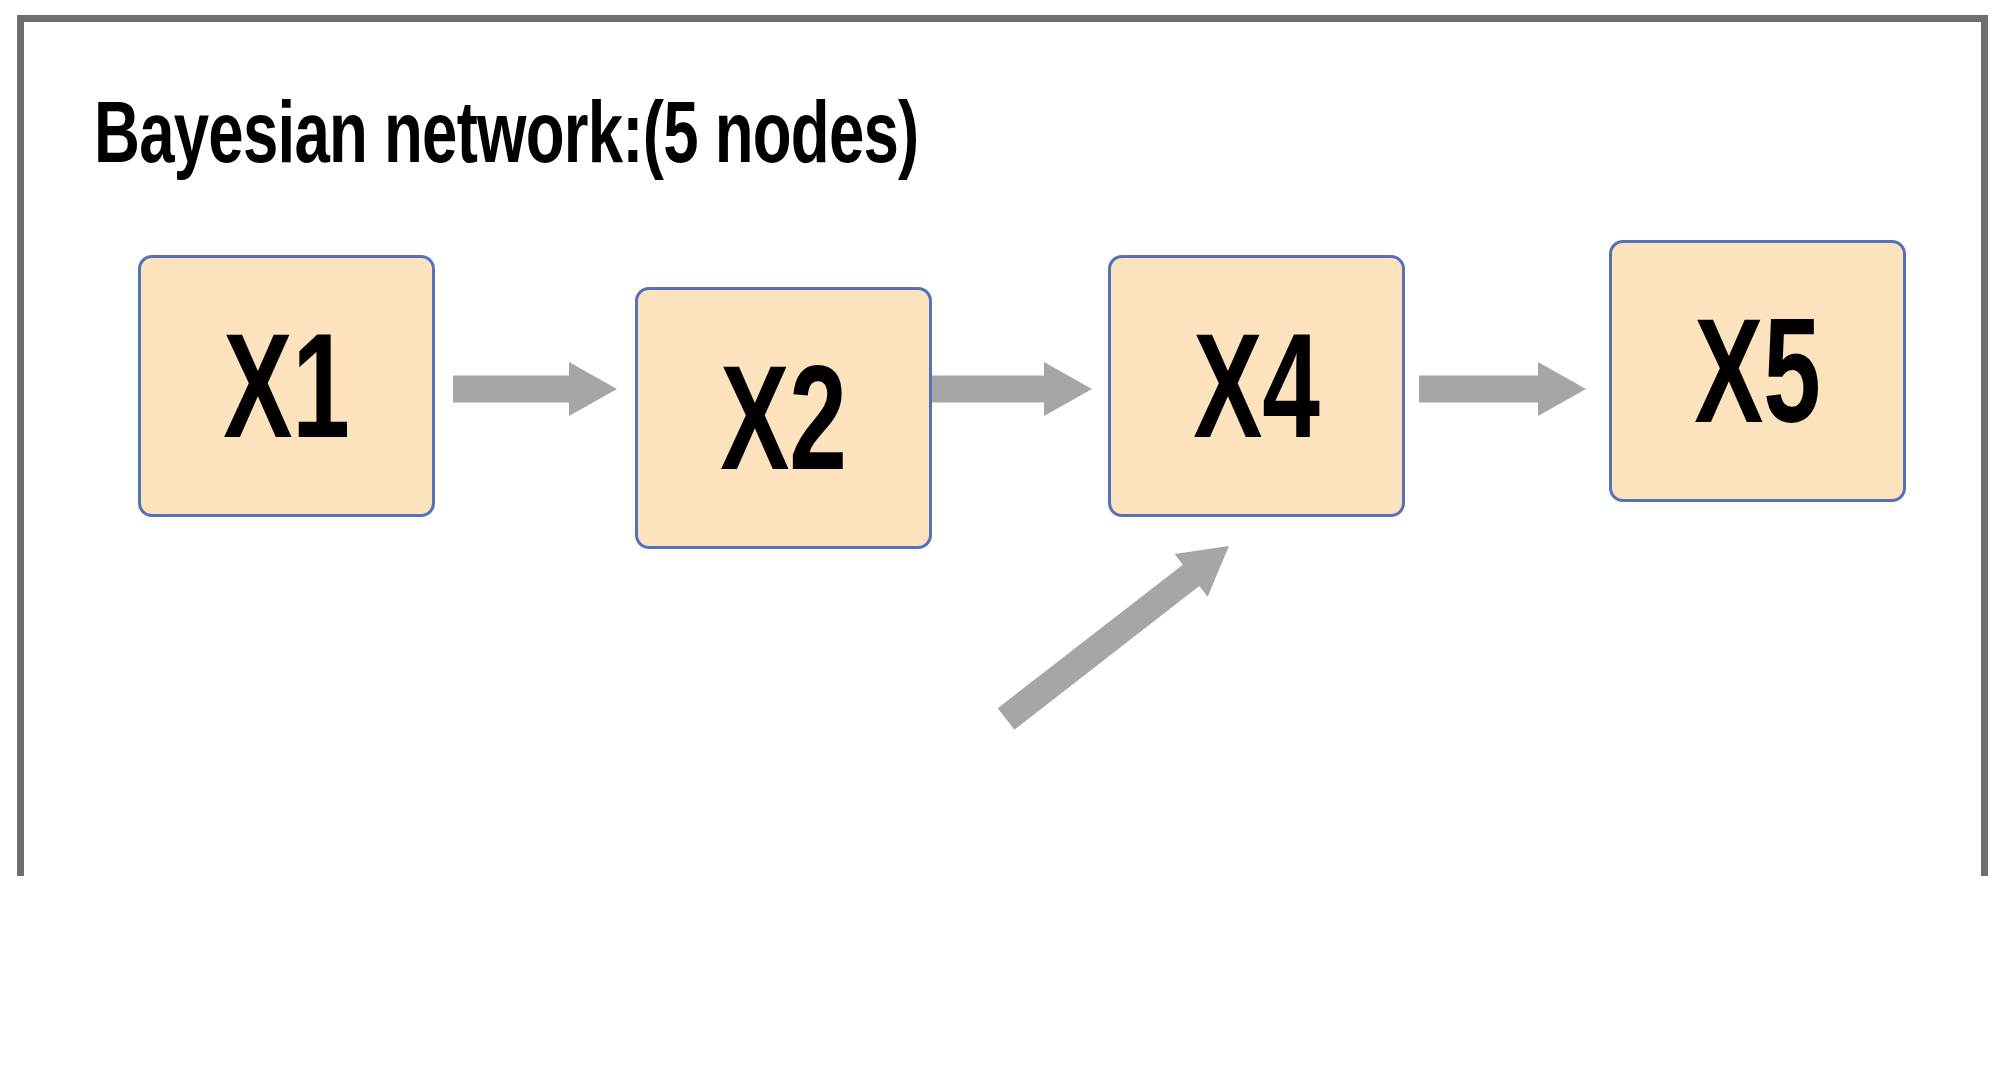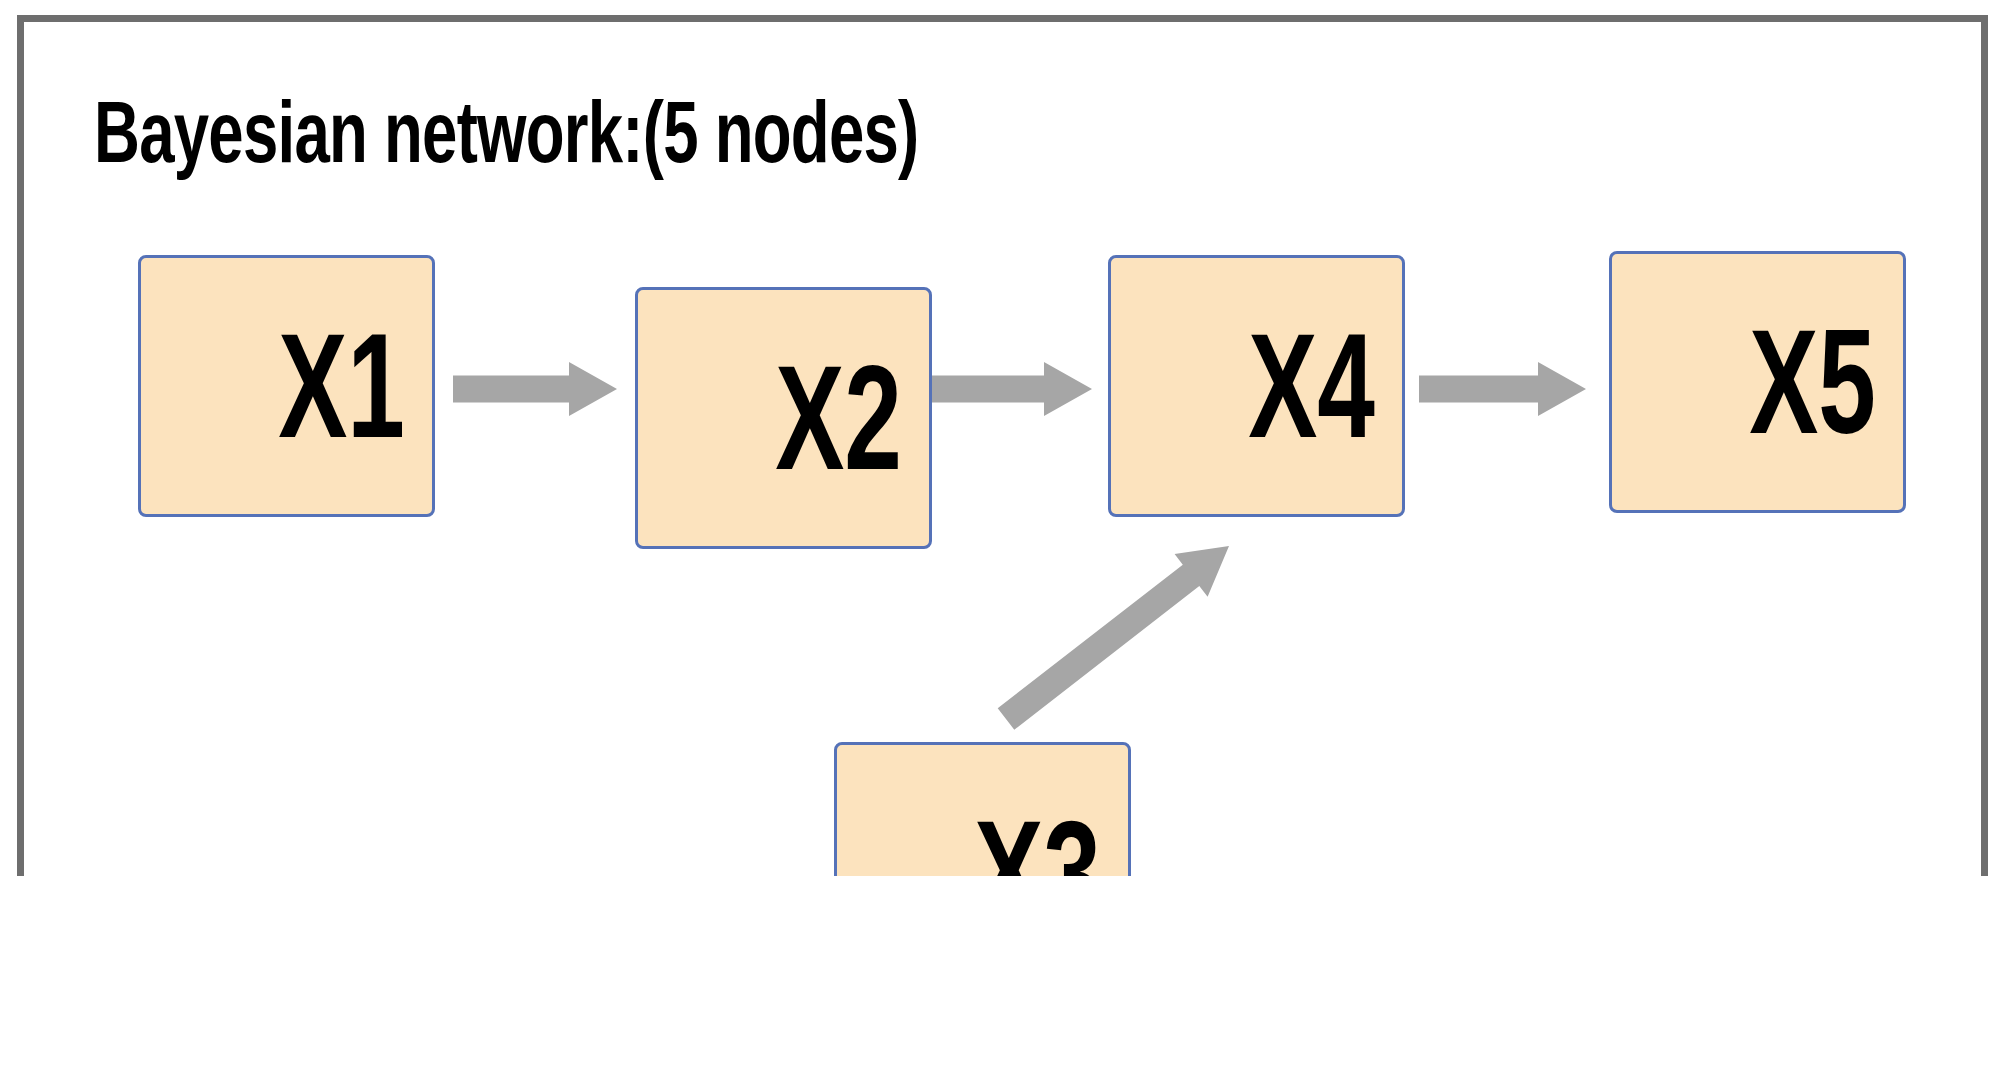--- a/index.html
+++ b/index.html
@@ -30,38 +30,38 @@
     transform: scaleX(0.73);
     transform-origin: left top;
     line-height: 1.0;
   }
   .node {
     position: absolute;
     width: 297px; height: 262px;
     box-sizing: border-box;
     background: var(--node-fill, #FCE3BE);
     border: 3px solid var(--node-border, #5572B8);
-    border-radius: 8px;
+    border-radius: 14px;
     display: flex;
     align-items: center;
-    justify-content: flex-end;
+    justify-content: center;
   }
   .node-label {
     font-size: 148px;
     font-weight: bold;
     color: var(--text, #000000);
     line-height: 1;
     transform: scaleX(0.70);
     transform-origin: center center;
     white-space: nowrap;
   }
   .node-x1 { left: 114px;  top: 233px; }
   .node-x2 { left: 611px;  top: 233px; margin-top: 32px; }
   .node-x4 { left: 1076px; top: 233px; margin-left: 8px; }
-  .node-x5 { left: 1585px; top: 229px; }
+  .node-x5 { left: 1585px; top: 218px; }
   .node-x3 { left: 810px;  top: 720px; }
   .edge { position: absolute; display: block; }
   .edge-x1-x2 { left: 429px;  top: 337px; }
   .edge-x2-x4 { left: 908px;  top: 337px; }
   .edge-x4-x5 { left: 1395px; top: 337px; }
   .edge-x3-x4 { left: 950px;  top: 490px; }
   .arrow-shape { fill: var(--arrow, #A6A6A6); }
 </style>
 </head>
 <body>
@@ -80,23 +80,20 @@
     </div>
 
     <div class="node node-x4">
       <span class="node-label">X4</span>
     </div>
 
     <div class="node node-x5">
       <span class="node-label">X5</span>
     </div>
 
-    <div class="node node-x3">
-      <span class="node-label">X3</span>
-    </div>
 
     <svg class="edge edge-x1-x2" width="164" height="60" viewBox="0 0 164 60" aria-hidden="true">
       <polygon class="arrow-shape" points="0,16.5 116,16.5 116,3 164,30 116,57 116,43.5 0,43.5"></polygon>
     </svg>
 
     <svg class="edge edge-x2-x4" width="160" height="60" viewBox="0 0 160 60" aria-hidden="true">
       <polygon class="arrow-shape" points="0,16.5 112,16.5 112,3 160,30 112,57 112,43.5 0,43.5"></polygon>
     </svg>
 
     <svg class="edge edge-x4-x5" width="167" height="60" viewBox="0 0 167 60" aria-hidden="true">

